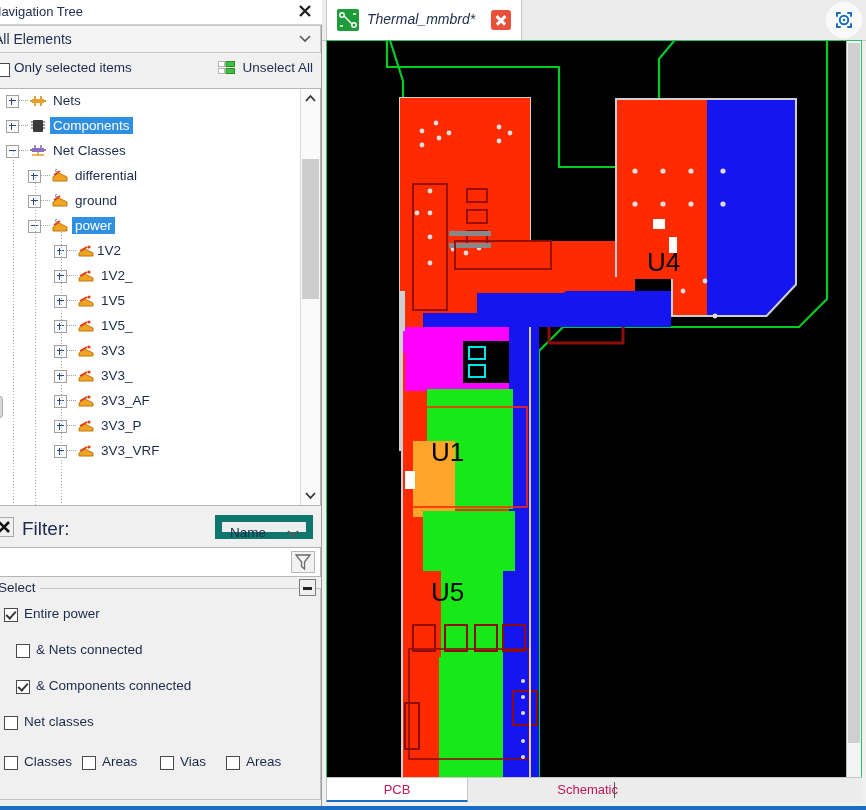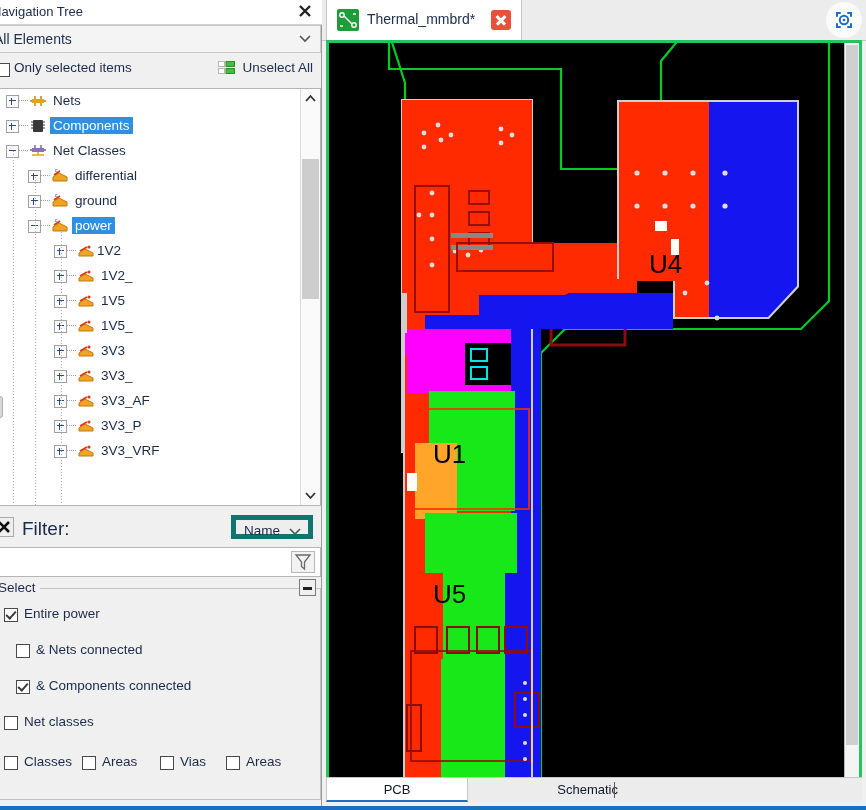--- a/index.html
+++ b/index.html
@@ -52,22 +52,22 @@
   .vsb{position:absolute;right:0;top:0;width:19px;height:416px;background:#fafafa;border-left:1px solid #dadada;cursor:pointer;}
   .vsb .btn{position:absolute;left:0;width:19px;height:19px;background:#fafafa;}
   .vsb .btn.up{top:0;} .vsb .btn.dn{bottom:0;}
   .vsb .thumb{position:absolute;left:1px;width:17px;top:70px;height:140px;background:#cdcdcd;cursor:pointer;}
 
   
   .filter-row{position:absolute;left:0;top:512px;width:321px;height:30px;}
   .filt-x{position:absolute;left:-6px;top:5px;width:20px;height:20px;border:1px solid #a9a9a9;
           background:#efefef;box-sizing:border-box;cursor:pointer;}
   .filt-lbl{position:absolute;left:22px;top:6px;font-size:19px;}
-  .filt-combo{position:absolute;right:8px;top:3px;width:82px;height:24px;background:#eeeeee;
-              border:5px solid #0f766e;box-sizing:border-box;cursor:pointer;}
+  .filt-combo{position:absolute;right:8px;top:3px;width:98px;height:24px;background:#eeeeee;
+              border:7px solid #0f766e;box-sizing:border-box;cursor:pointer;}
   .filt-combo .v{position:absolute;left:8px;top:3px;font-size:13.5px;}
   .filt-input{position:absolute;left:0;top:547px;width:321px;height:30px;background:#fff;
               border:1px solid #b5b5b5;border-left:none;box-sizing:border-box;}
   .filt-input input{position:absolute;left:4px;top:4px;width:260px;height:20px;border:none;outline:none;
                     font-family:"Liberation Sans",sans-serif;font-size:13px;background:transparent;color:#1b2a4a;}
   .funnel{position:absolute;right:5px;top:3px;width:24px;height:22px;border:1px solid #b8b8b8;
           background:#f2f2f2;box-sizing:border-box;cursor:pointer;}
 
   
   .grp{position:absolute;left:0;top:588px;width:321px;height:212px;border:1px solid #c2c2c2;
@@ -78,40 +78,40 @@
            background:#f0f0f0;box-sizing:border-box;cursor:pointer;}
   .grp-min::after{content:"";position:absolute;left:3px;top:7px;width:9px;height:3px;background:#222;}
   .orow{position:absolute;height:26px;white-space:nowrap;}
   .orow .c{position:absolute;top:5px;}
   .orow .t{position:absolute;top:3px;font-size:13.5px;}
 
   
   #editor{position:absolute;left:322px;top:0;width:544px;height:810px;background:#f0f0f0;}
   .tabbar{position:absolute;left:0;top:0;width:544px;height:40px;background:#ececec;border-bottom:1px solid #c6c6c6;}
   .doctab{position:absolute;left:4px;top:0;width:196px;height:44px;background:#fff;
-          border:1px solid #c6c6c6;border-top:none;box-sizing:border-box;cursor:pointer;}
+          border:1px solid #c6c6c6;border-top:none;box-sizing:border-box;cursor:pointer;font-style:italic;}
   .doctab .ic{position:absolute;left:10px;top:9px;width:22px;height:22px;background:#1f9c3a;border-radius:2px;}
   .doctab .nm{position:absolute;left:40px;top:11px;font-size:14px;color:#20304f;white-space:nowrap;}
   .doctab .cl{position:absolute;right:10px;top:10px;width:20px;height:20px;background:#e8503a;
               border-radius:3px;cursor:pointer;}
   .doctab .cl::before,.doctab .cl::after{content:"";position:absolute;left:4px;top:9px;width:12px;height:2.5px;background:#fff;}
   .doctab .cl::before{transform:rotate(45deg);} .doctab .cl::after{transform:rotate(-45deg);}
   .focusbtn{position:absolute;right:4px;top:2px;width:36px;height:36px;border-radius:50%;background:#fafafa;cursor:pointer;}
 
   #canvas-outer{position:absolute;left:4px;top:40px;width:536px;height:740px;background:#000;
-                border:3px solid #22c55e;box-sizing:border-box;overflow:hidden;}
+                border:1px solid #22c55e;box-sizing:border-box;overflow:hidden;}
   #canvas{position:absolute;left:0;top:0;width:534px;height:738px;}
   .cscroll{position:absolute;right:0;top:0;width:14px;height:738px;background:#f4f4f4;border-left:1px solid #bbb;cursor:pointer;}
   .cscroll .th{position:absolute;left:1px;top:2px;width:12px;height:700px;background:#cfcfcf;}
 
   .btabs{position:absolute;left:4px;bottom:8px;width:536px;height:24px;background:#ececec;border-top:1px solid #c6c6c6;}
   .btab{position:absolute;top:0;height:24px;line-height:23px;text-align:center;font-size:13px;
         color:#20304f;cursor:pointer;box-sizing:border-box;}
   .btab.active{background:#fff;border:1px solid #c6c6c6;border-top:none;border-bottom:2px solid #1a6fc4;}
-  .btab .bt-l{color:#0f172a;}
+  .btab .bt-l{color:#be185d;}
   .caret{position:absolute;left:288px;top:4px;width:1px;height:16px;background:#555;}
   .bottomline{position:absolute;left:0;bottom:0;width:866px;height:4px;background:#1a6fc4;}
 
   .splitnub{position:absolute;left:-3px;top:396px;width:6px;height:22px;background:#d8d8d8;
             border-radius:3px;border:1px solid #aeaeae;box-sizing:border-box;cursor:col-resize;}
 </style>
 </head>
 <body>
 
 <div id="root">

